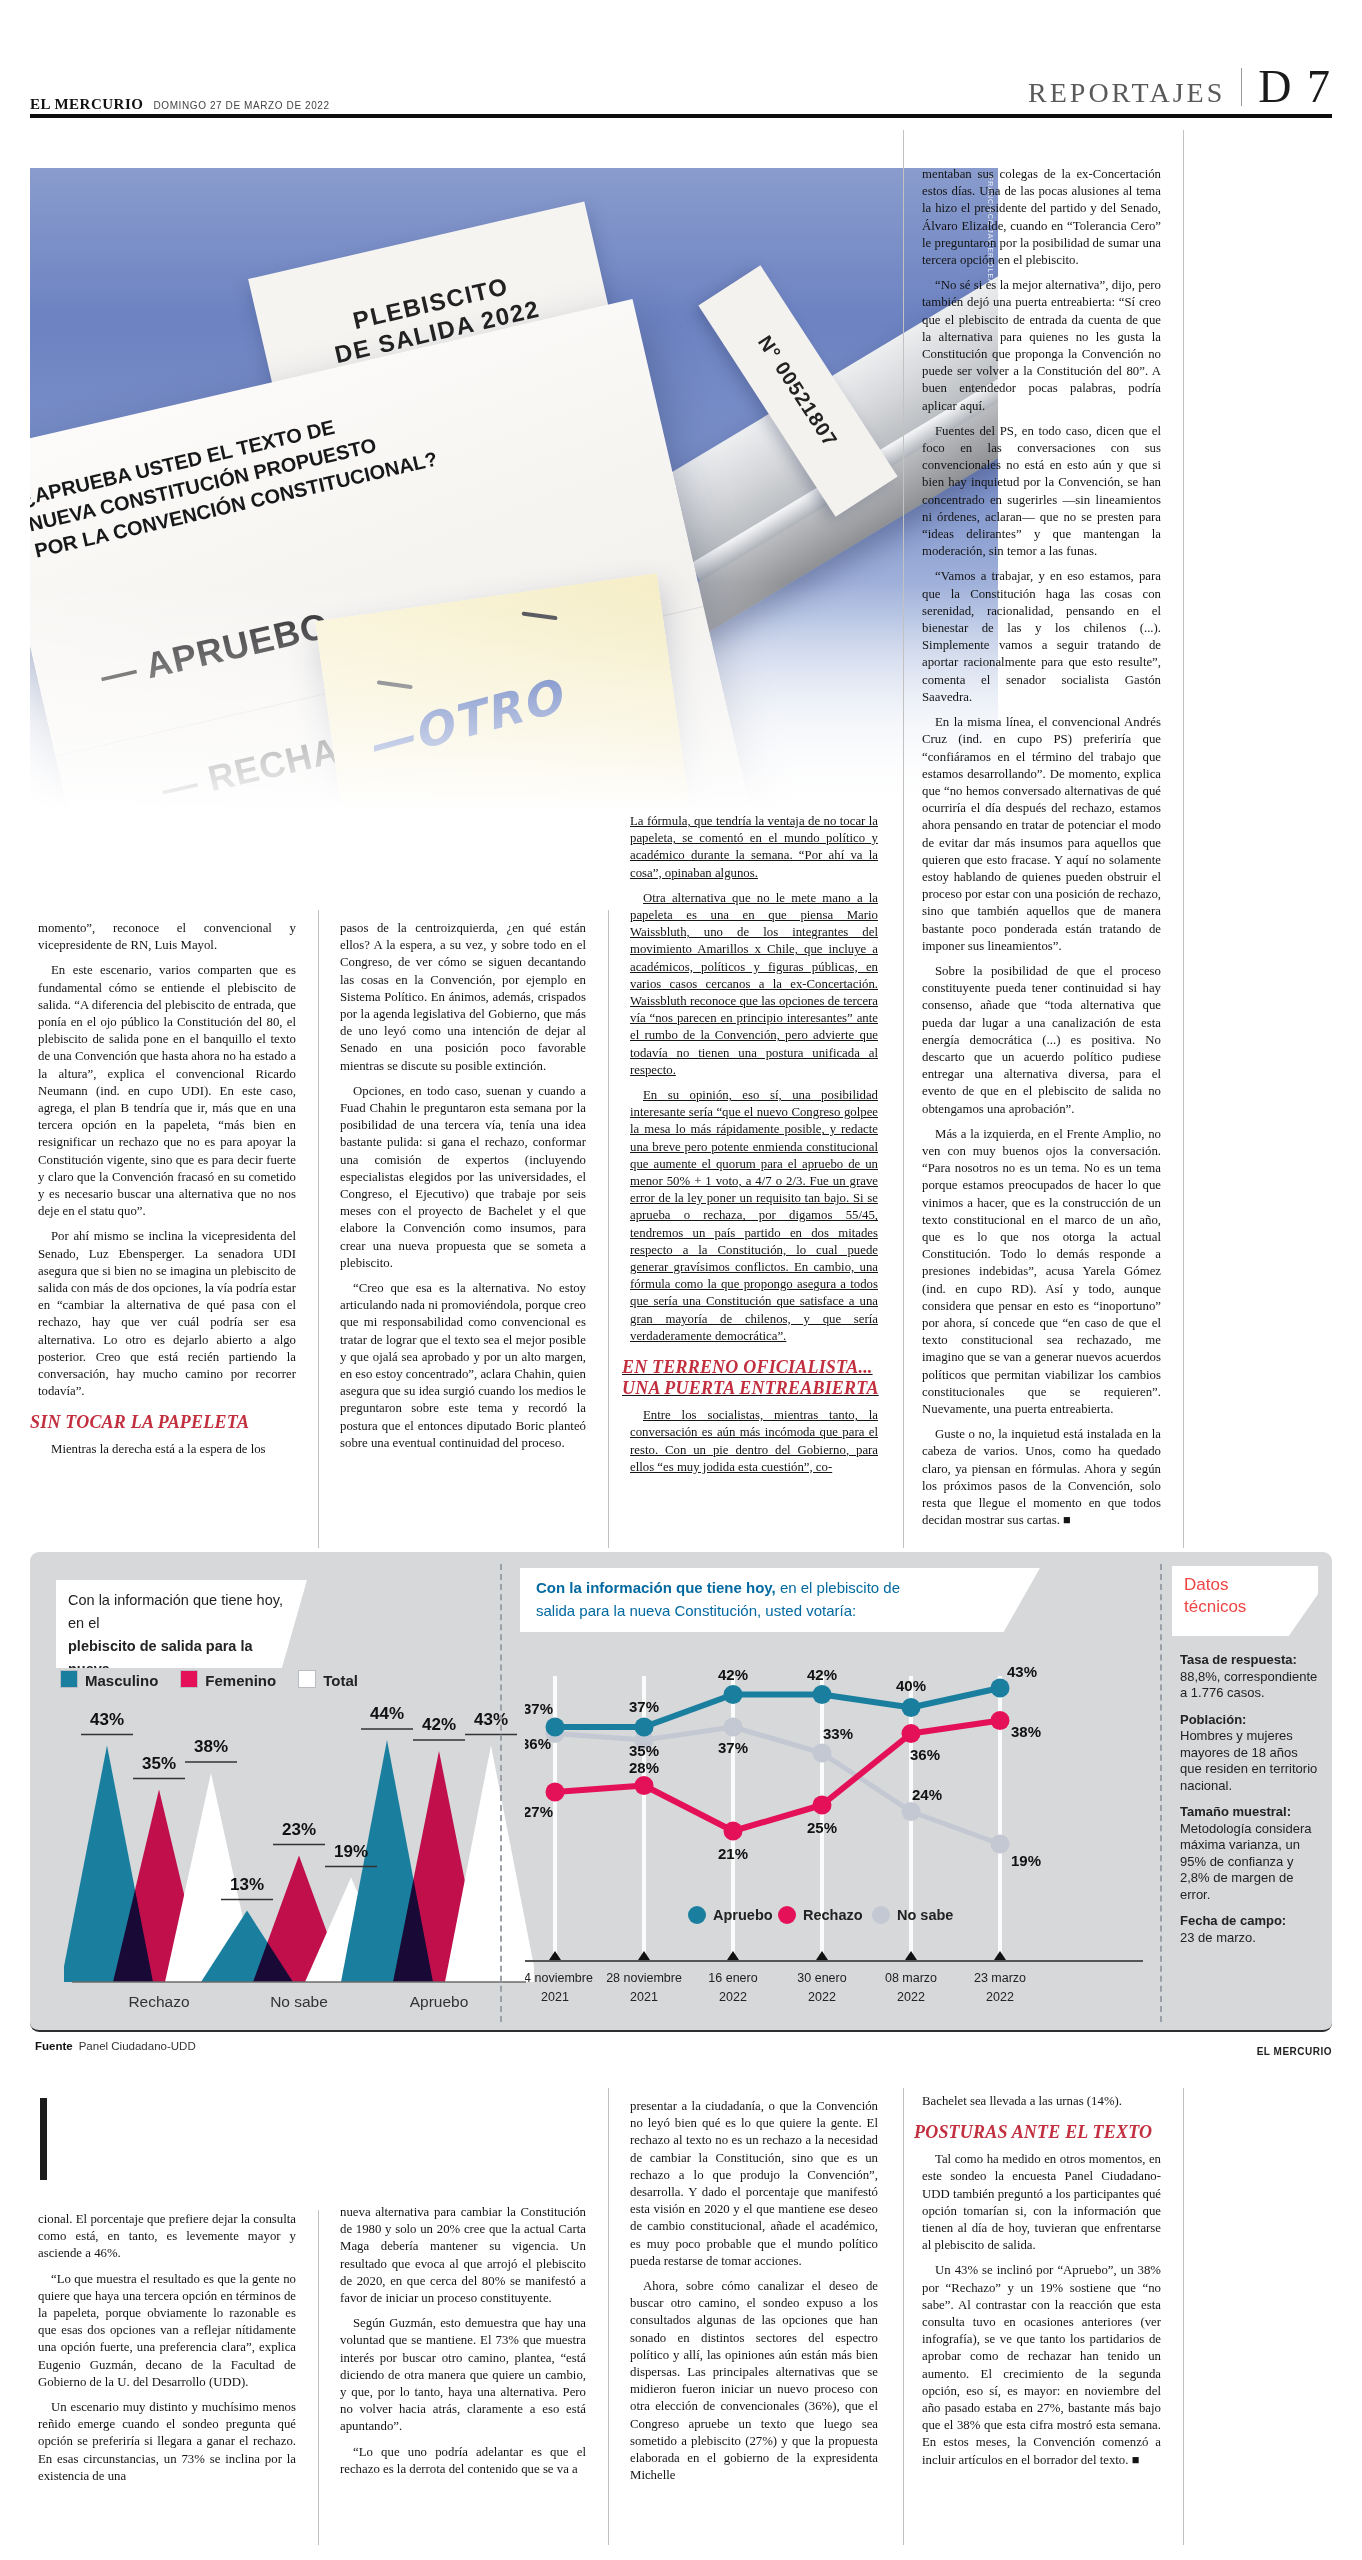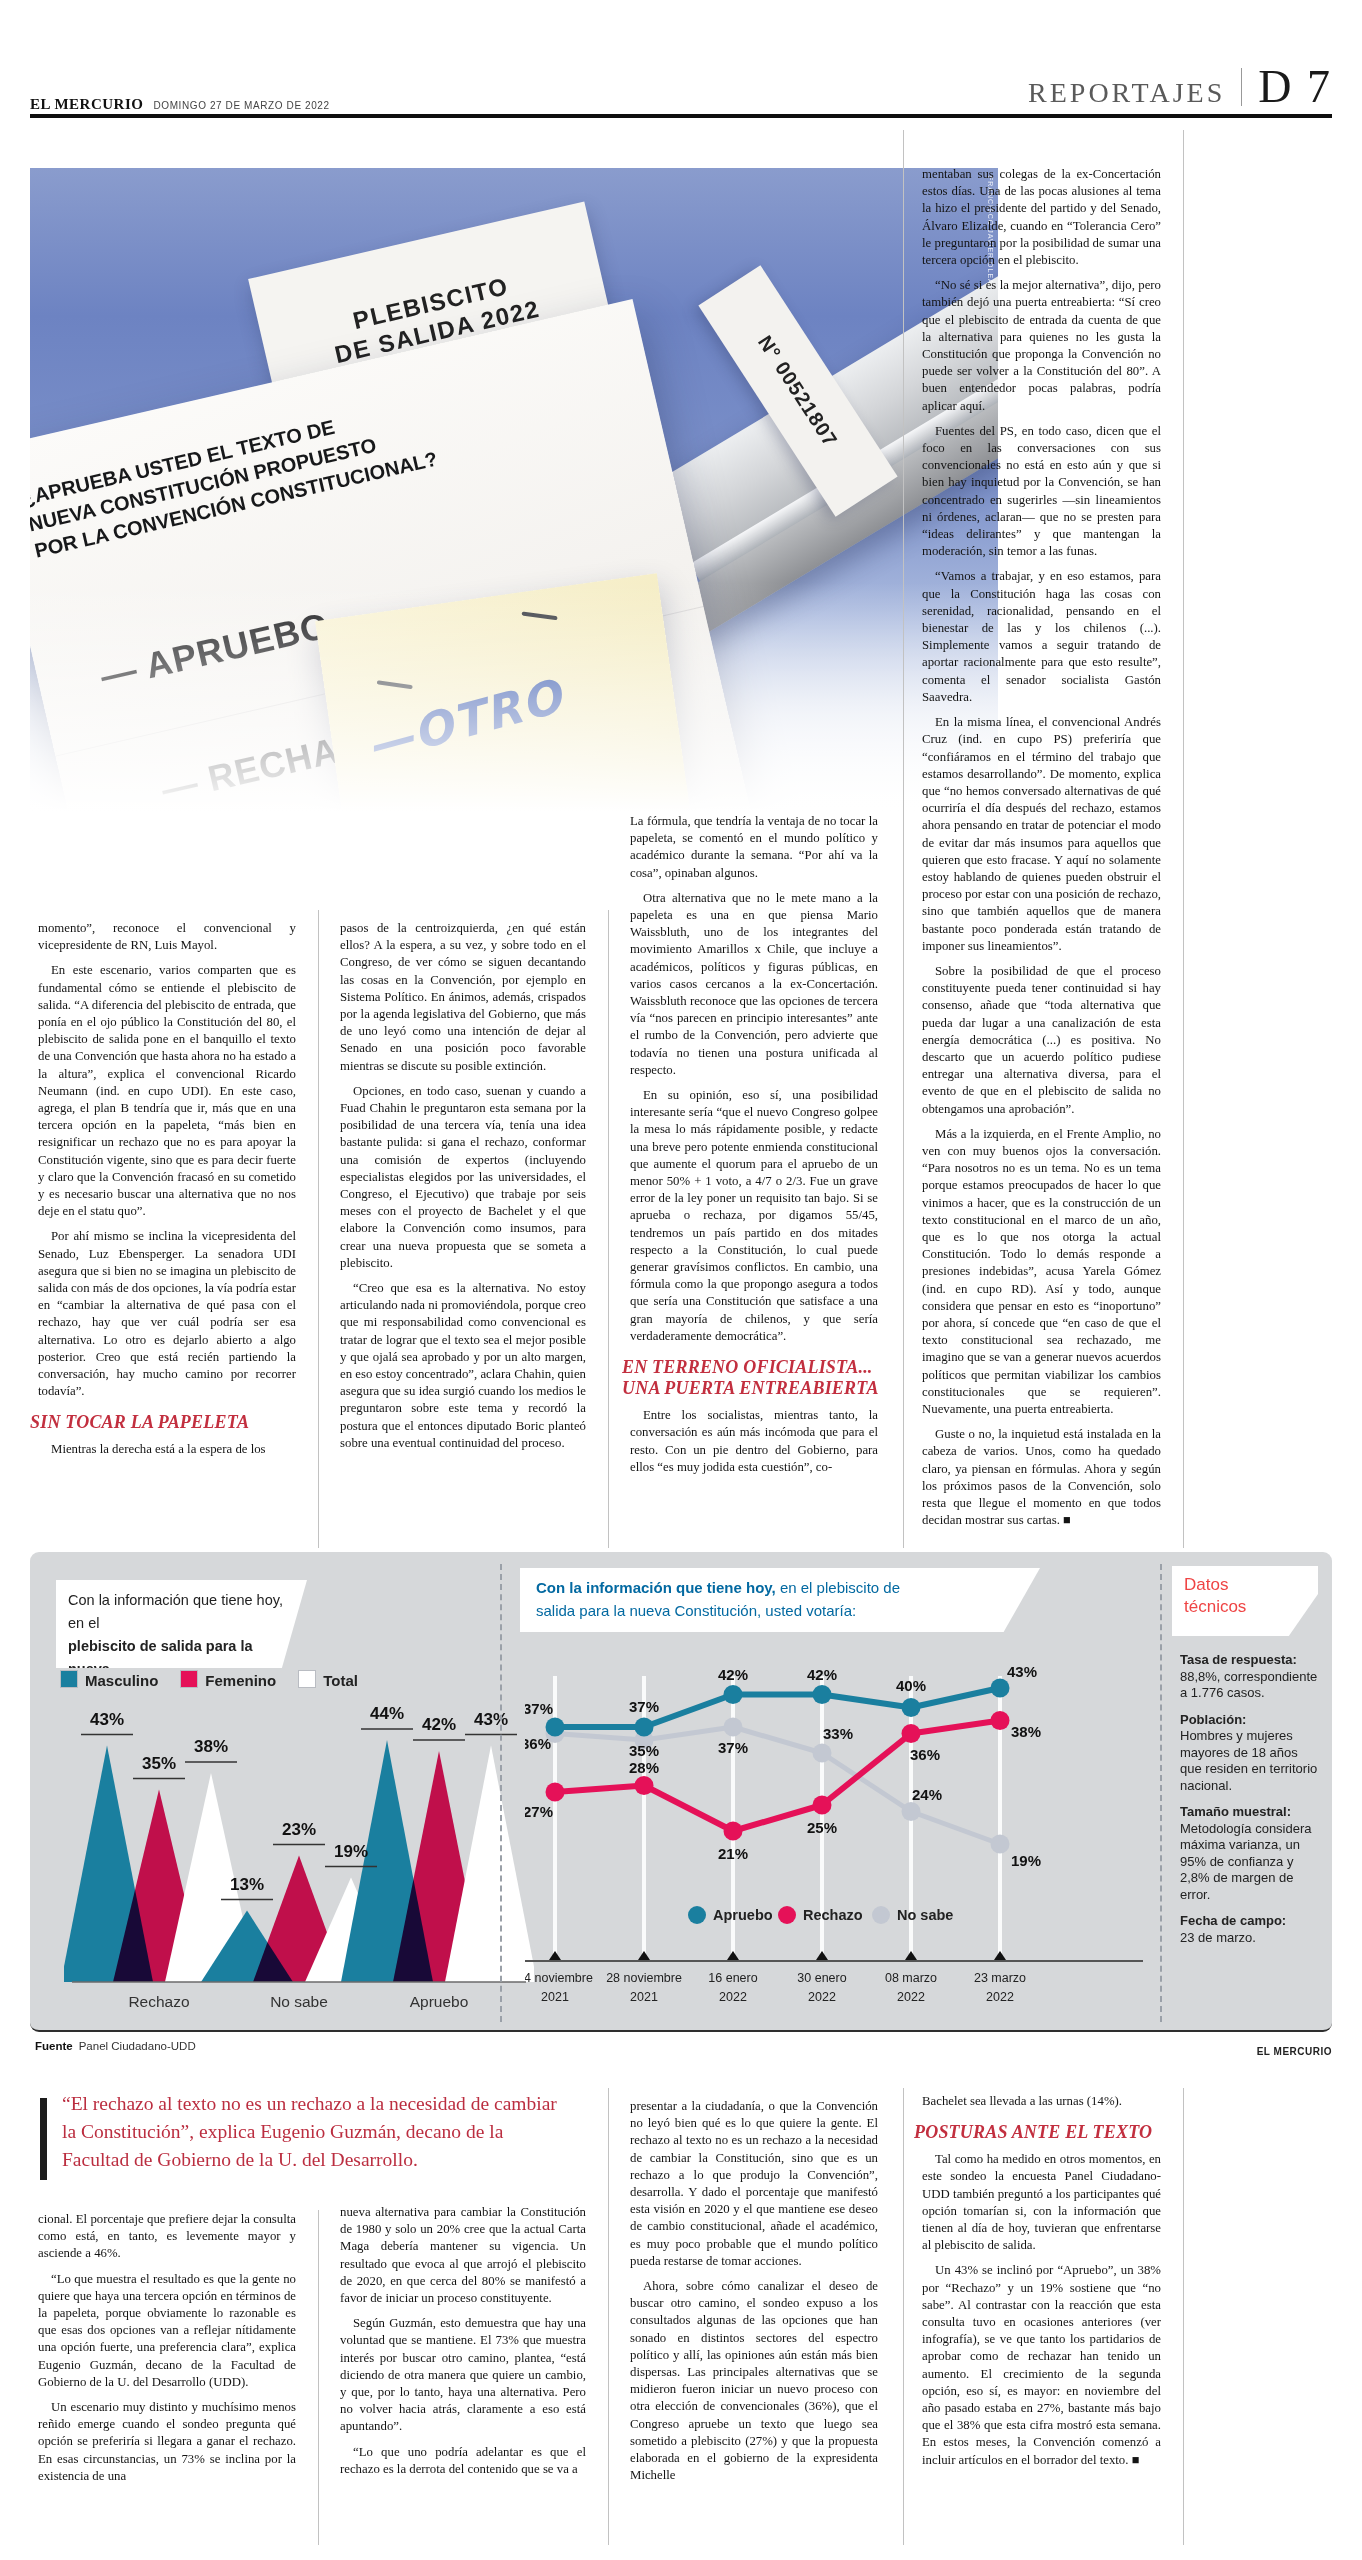--- a/index.html
+++ b/index.html
@@ -160,21 +160,21 @@
       <p class="para">En este escenario, varios comparten que es fundamental cómo se entiende el plebiscito de salida. “A diferencia del plebiscito de entrada, que ponía en el ojo público la Constitución del 80, el plebiscito de salida pone en el banquillo el texto de una Convención que hasta ahora no ha estado a la altura”, explica el convencional Ricardo Neumann (ind. en cupo UDI). En este caso, agrega, el plan B tendría que ir, más que en una tercera opción en la papeleta, “más bien en resignificar un rechazo que no es para apoyar la Constitución vigente, sino que es para decir fuerte y claro que la Convención fracasó en su cometido y es necesario buscar una alternativa que no nos deje en el statu quo”.</p>
       <p class="para">Por ahí mismo se inclina la vicepresidenta del Senado, Luz Ebensperger. La senadora UDI asegura que si bien no se imagina un plebiscito de salida con más de dos opciones, la vía podría estar en “cambiar la alternativa de qué pasa con el rechazo, hay que ver cuál podría ser esa alternativa. Lo otro es dejarlo abierto a algo posterior. Creo que está recién partiendo la conversación, hay mucho camino por recorrer todavía”.</p>
       <h3 class="subhead">SIN TOCAR LA PAPELETA</h3>
       <p class="para">Mientras la derecha está a la espera de los</p>
     </div>
   <div class="col" style="left:332px;top:912px;width:262px;height:636px;">
       <p class="para noindent">pasos de la centroizquierda, ¿en qué están ellos? A la espera, a su vez, y sobre todo en el Congreso, de ver cómo se siguen decantando las cosas en la Convención, por ejemplo en Sistema Político. En ánimos, además, crispados por la agenda legislativa del Gobierno, que más de uno leyó como una intención de dejar al Senado en una posición poco favorable mientras se discute su posible extinción.</p>
       <p class="para">Opciones, en todo caso, suenan y cuando a Fuad Chahin le preguntaron esta semana por la posibilidad de una tercera vía, tenía una idea bastante pulida: si gana el rechazo, conformar una comisión de expertos (incluyendo especialistas elegidos por las universidades, el Congreso, el Ejecutivo) que trabaje por seis meses con el proyecto de Bachelet y el que elabore la Convención como insumos, para crear una nueva propuesta que se someta a plebiscito.</p>
       <p class="para">“Creo que esa es la alternativa. No estoy articulando nada ni promoviéndola, porque creo que mi responsabilidad como convencional es tratar de lograr que el texto sea el mejor posible y que ojalá sea aprobado y por un alto margen, en eso estoy concentrado”, aclara Chahin, quien asegura que su idea surgió cuando los medios le preguntaron sobre este tema y recordó la postura que el entonces diputado Boric planteó sobre una eventual continuidad del proceso.</p>
     </div>
-  <div class="col" style="left:622px;top:805px;width:264px;height:743px;">
+  <div class="col" style="left:622px;top:805px;width:264px;height:743px;text-decoration:underline;">
       <p class="para noindent">La fórmula, que tendría la ventaja de no tocar la papeleta, se comentó en el mundo político y académico durante la semana. “Por ahí va la cosa”, opinaban algunos.</p>
       <p class="para">Otra alternativa que no le mete mano a la papeleta es una en que piensa Mario Waissbluth, uno de los integrantes del movimiento Amarillos x Chile, que incluye a académicos, políticos y figuras públicas, en varios casos cercanos a la ex-Concertación. Waissbluth reconoce que las opciones de tercera vía “nos parecen en principio interesantes” ante el rumbo de la Convención, pero advierte que todavía no tienen una postura unificada al respecto.</p>
       <p class="para">En su opinión, eso sí, una posibilidad interesante sería “que el nuevo Congreso golpee la mesa lo más rápidamente posible, y redacte una breve pero potente enmienda constitucional que aumente el quorum para el apruebo de un menor 50% + 1 voto, a 4/7 o 2/3. Fue un grave error de la ley poner un requisito tan bajo. Si se aprueba o rechaza, por digamos 55/45, tendremos un país partido en dos mitades respecto a la Constitución, lo cual puede generar gravísimos conflictos. En cambio, una fórmula como la que propongo asegura a todos que sería una Constitución que satisface a una gran mayoría de chilenos, y que sería verdaderamente democrática”.</p>
       <h3 class="subhead">EN TERRENO OFICIALISTA... UNA PUERTA ENTREABIERTA</h3>
       <p class="para">Entre los socialistas, mientras tanto, la conversación es aún más incómoda que para el resto. Con un pie dentro del Gobierno, para ellos “es muy jodida esta cuestión”, co-</p>
     </div>
   <div class="col" style="left:914px;top:158px;width:255px;height:1390px;">
       <p class="para noindent">mentaban sus colegas de la ex-Concertación estos días. Una de las pocas alusiones al tema la hizo el presidente del partido y del Senado, Álvaro Elizalde, cuando en “Tolerancia Cero” le preguntaron por la posibilidad de sumar una tercera opción en el plebiscito.</p>
       <p class="para">“No sé si es la mejor alternativa”, dijo, pero también dejó una puerta entreabierta: “Sí creo que el plebiscito de entrada da cuenta de que la alternativa para quienes no les gusta la Constitución que proponga la Convención no puede ser volver a la Constitución del 80”. A buen entendedor pocas palabras, podría aplicar aquí.</p>
       <p class="para">Fuentes del PS, en todo caso, dicen que el foco en las conversaciones con sus convencionales no está en esto aún y que si bien hay inquietud por la Convención, se han concentrado en sugerirles —sin lineamientos ni órdenes, aclaran— que no se presten para “ideas delirantes” y que mantengan la moderación, sin temor a las funas.</p>
@@ -326,21 +326,20 @@
         <p class="dt-entry"><b>Fecha de campo:</b>23 de marzo.</p>
       </div>
   </div>
 
   <div class="fuente">
     <b>Fuente</b><span>Panel Ciudadano-UDD</span>
   </div>
   <div class="inf-credit">EL MERCURIO</div>
 
   <div class="quote-bar"></div>
-  <div class="quote">“El rechazo al texto no es un rechazo a la necesidad de cambiar la Constitución”, explica Eugenio Guzmán, decano de la Facultad de Gobierno de la U. del Desarrollo.</div>
 
   <div class="vrule" style="left:318px;top:2210px;height:335px;"></div>
   <div class="vrule" style="left:608px;top:2088px;height:457px;"></div>
   <div class="vrule" style="left:903px;top:2088px;height:457px;"></div>
   <div class="vrule" style="left:1183px;top:2088px;height:457px;"></div>
 
   <div class="col" style="left:30px;top:2203px;width:274px;height:352px;">
       <p class="para noindent">cional. El porcentaje que prefiere dejar la consulta como está, en tanto, es levemente mayor y asciende a 46%.</p>
       <p class="para">“Lo que muestra el resultado es que la gente no quiere que haya una tercera opción en términos de la papeleta, porque obviamente lo razonable es que esas dos opciones van a reflejar nítidamente una opción fuerte, una preferencia clara”, explica Eugenio Guzmán, decano de la Facultad de Gobierno de la U. del Desarrollo (UDD).</p>
       <p class="para">Un escenario muy distinto y muchísimo menos reñido emerge cuando el sondeo pregunta qué opción se preferiría si llegara a ganar el rechazo. En esas circunstancias, un 73% se inclina por la existencia de una</p>

